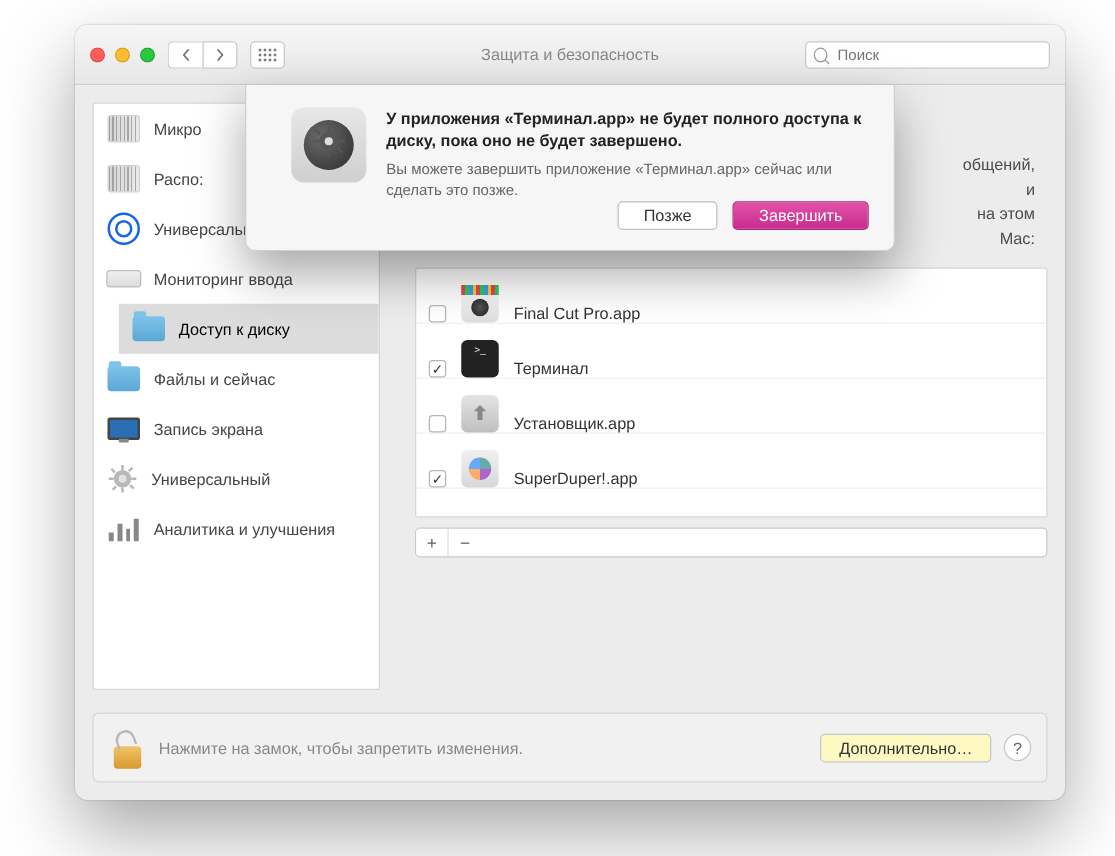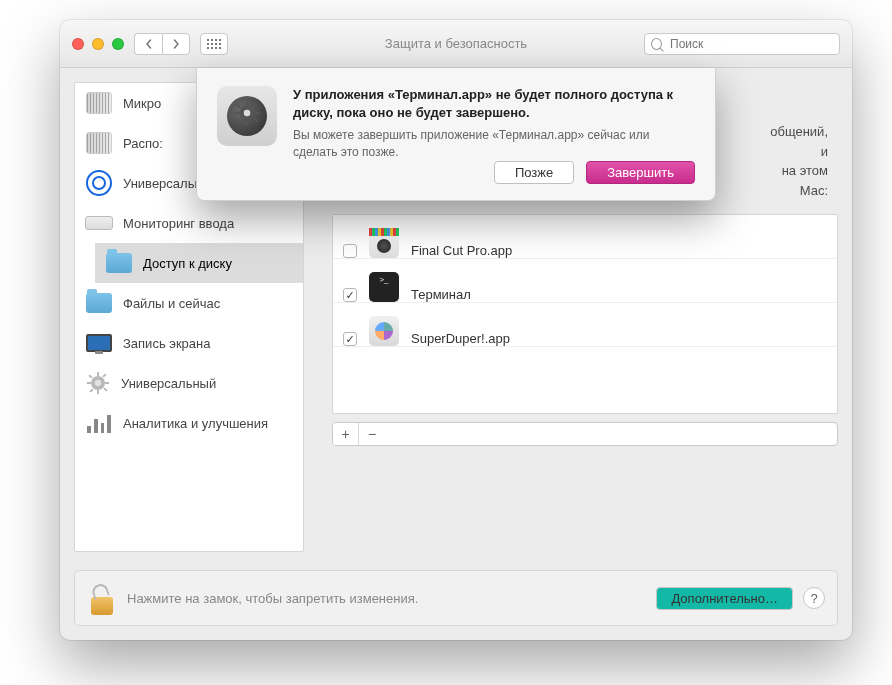--- a/index.html
+++ b/index.html
@@ -164,41 +164,41 @@
   }
   .lock {
     width: 30px; height: 34px; position: relative;
     display:flex;align-items:flex-end;justify-content:center;
   }
   .lock .body { width: 22px; height: 18px; background: linear-gradient(#f2c368,#d79a2f); border-radius: 3px; position:static; padding:0; }
   .lock .shackle { position:absolute; top:0; left:50%; transform: translateX(-50%) rotate(-20deg); width:16px;height:14px;border:2.5px solid #b8b8b8;border-bottom:none;border-radius:8px 8px 0 0; transform-origin: bottom right; }
   .footer-text { color:#888; font-size:13px; }
   .adv-btn {
     margin-left:auto;
-    background:#14b8a6;border:1px solid #c7c7c7;border-radius:4px;
+    background:#fef9c3;border:1px solid #c7c7c7;border-radius:4px;
     padding: 3px 14px; font-size:13px; color:#333;
   }
   .help-btn {
     width:22px;height:22px;border-radius:50%;border:1px solid #c7c7c7;background:#fff;
     display:flex;align-items:center;justify-content:center;color:#666;font-size:13px;
   }
 
   .sheet {
     position: absolute;
     top: 48px; left: 50%; transform: translateX(-50%);
     width: 520px;
     background: #f6f6f6;
     border: 1px solid #cfcfcf;
     border-top: none;
     border-radius: 0 0 8px 8px;
     box-shadow: 0 18px 40px rgba(0,0,0,0.35);
     padding: 18px 20px 16px 20px;
     z-index: 50;
   }
-  .sheet-row { display:flex; gap:16px; }
+  .sheet-row { display:flex; gap:16px;margin-left:16px; }
   .sheet-ic {
     width:60px;height:60px;flex:none;
     background: linear-gradient(#e7e7e7,#cfcfcf);
     border-radius: 10px;
     display:flex;align-items:center;justify-content:center;
     color:#4a4a4a;
   }
   .sheet-ic-gear {
     width:40px;height:40px;border-radius:50%;
     background: radial-gradient(circle at 35% 35%, #6a6a6a, #2c2c2c);
@@ -357,20 +357,29 @@
               <div style="width:14px;height:14px;border-radius:50%;background:radial-gradient(circle,#555,#222);margin-top:6px;"></div>
             </div>
             <span>Final Cut Pro.app</span>
           </div>
           <div class="row">
             <div class="cb">✓</div>
             <div class="appic" style="background:#222;display:flex;align-items:flex-start;padding:3px;">
               <span style="color:#eee;font-size:8px;">&gt;_</span>
             </div>
             <span>Терминал</span>
+          </div>
+          <div class="row">
+            <div class="cb"></div>
+            <div class="appic" style="background:linear-gradient(#e4e4e4,#bfbfbf);">
+              <svg width="18" height="18" viewBox="0 0 18 18">
+                  <path d="M9 2 L4 7 h3 v7 h4 v-7 h3 Z" fill="#888"></path>
+                </svg>
+            </div>
+            <span>Установщик.app</span>
           </div>
           <div class="row">
             <div class="cb">✓</div>
             <div class="appic" style="background:linear-gradient(#f0f0f0,#d8d8d8);">
               <div style="width:18px;height:18px;border-radius:50%;background:conic-gradient(#6aa 0 90deg,#a6c 90deg 180deg,#fa6 180deg 270deg,#6af 270deg 360deg);"></div>
             </div>
             <span>SuperDuper!.app</span>
           </div>
         </div>
 

